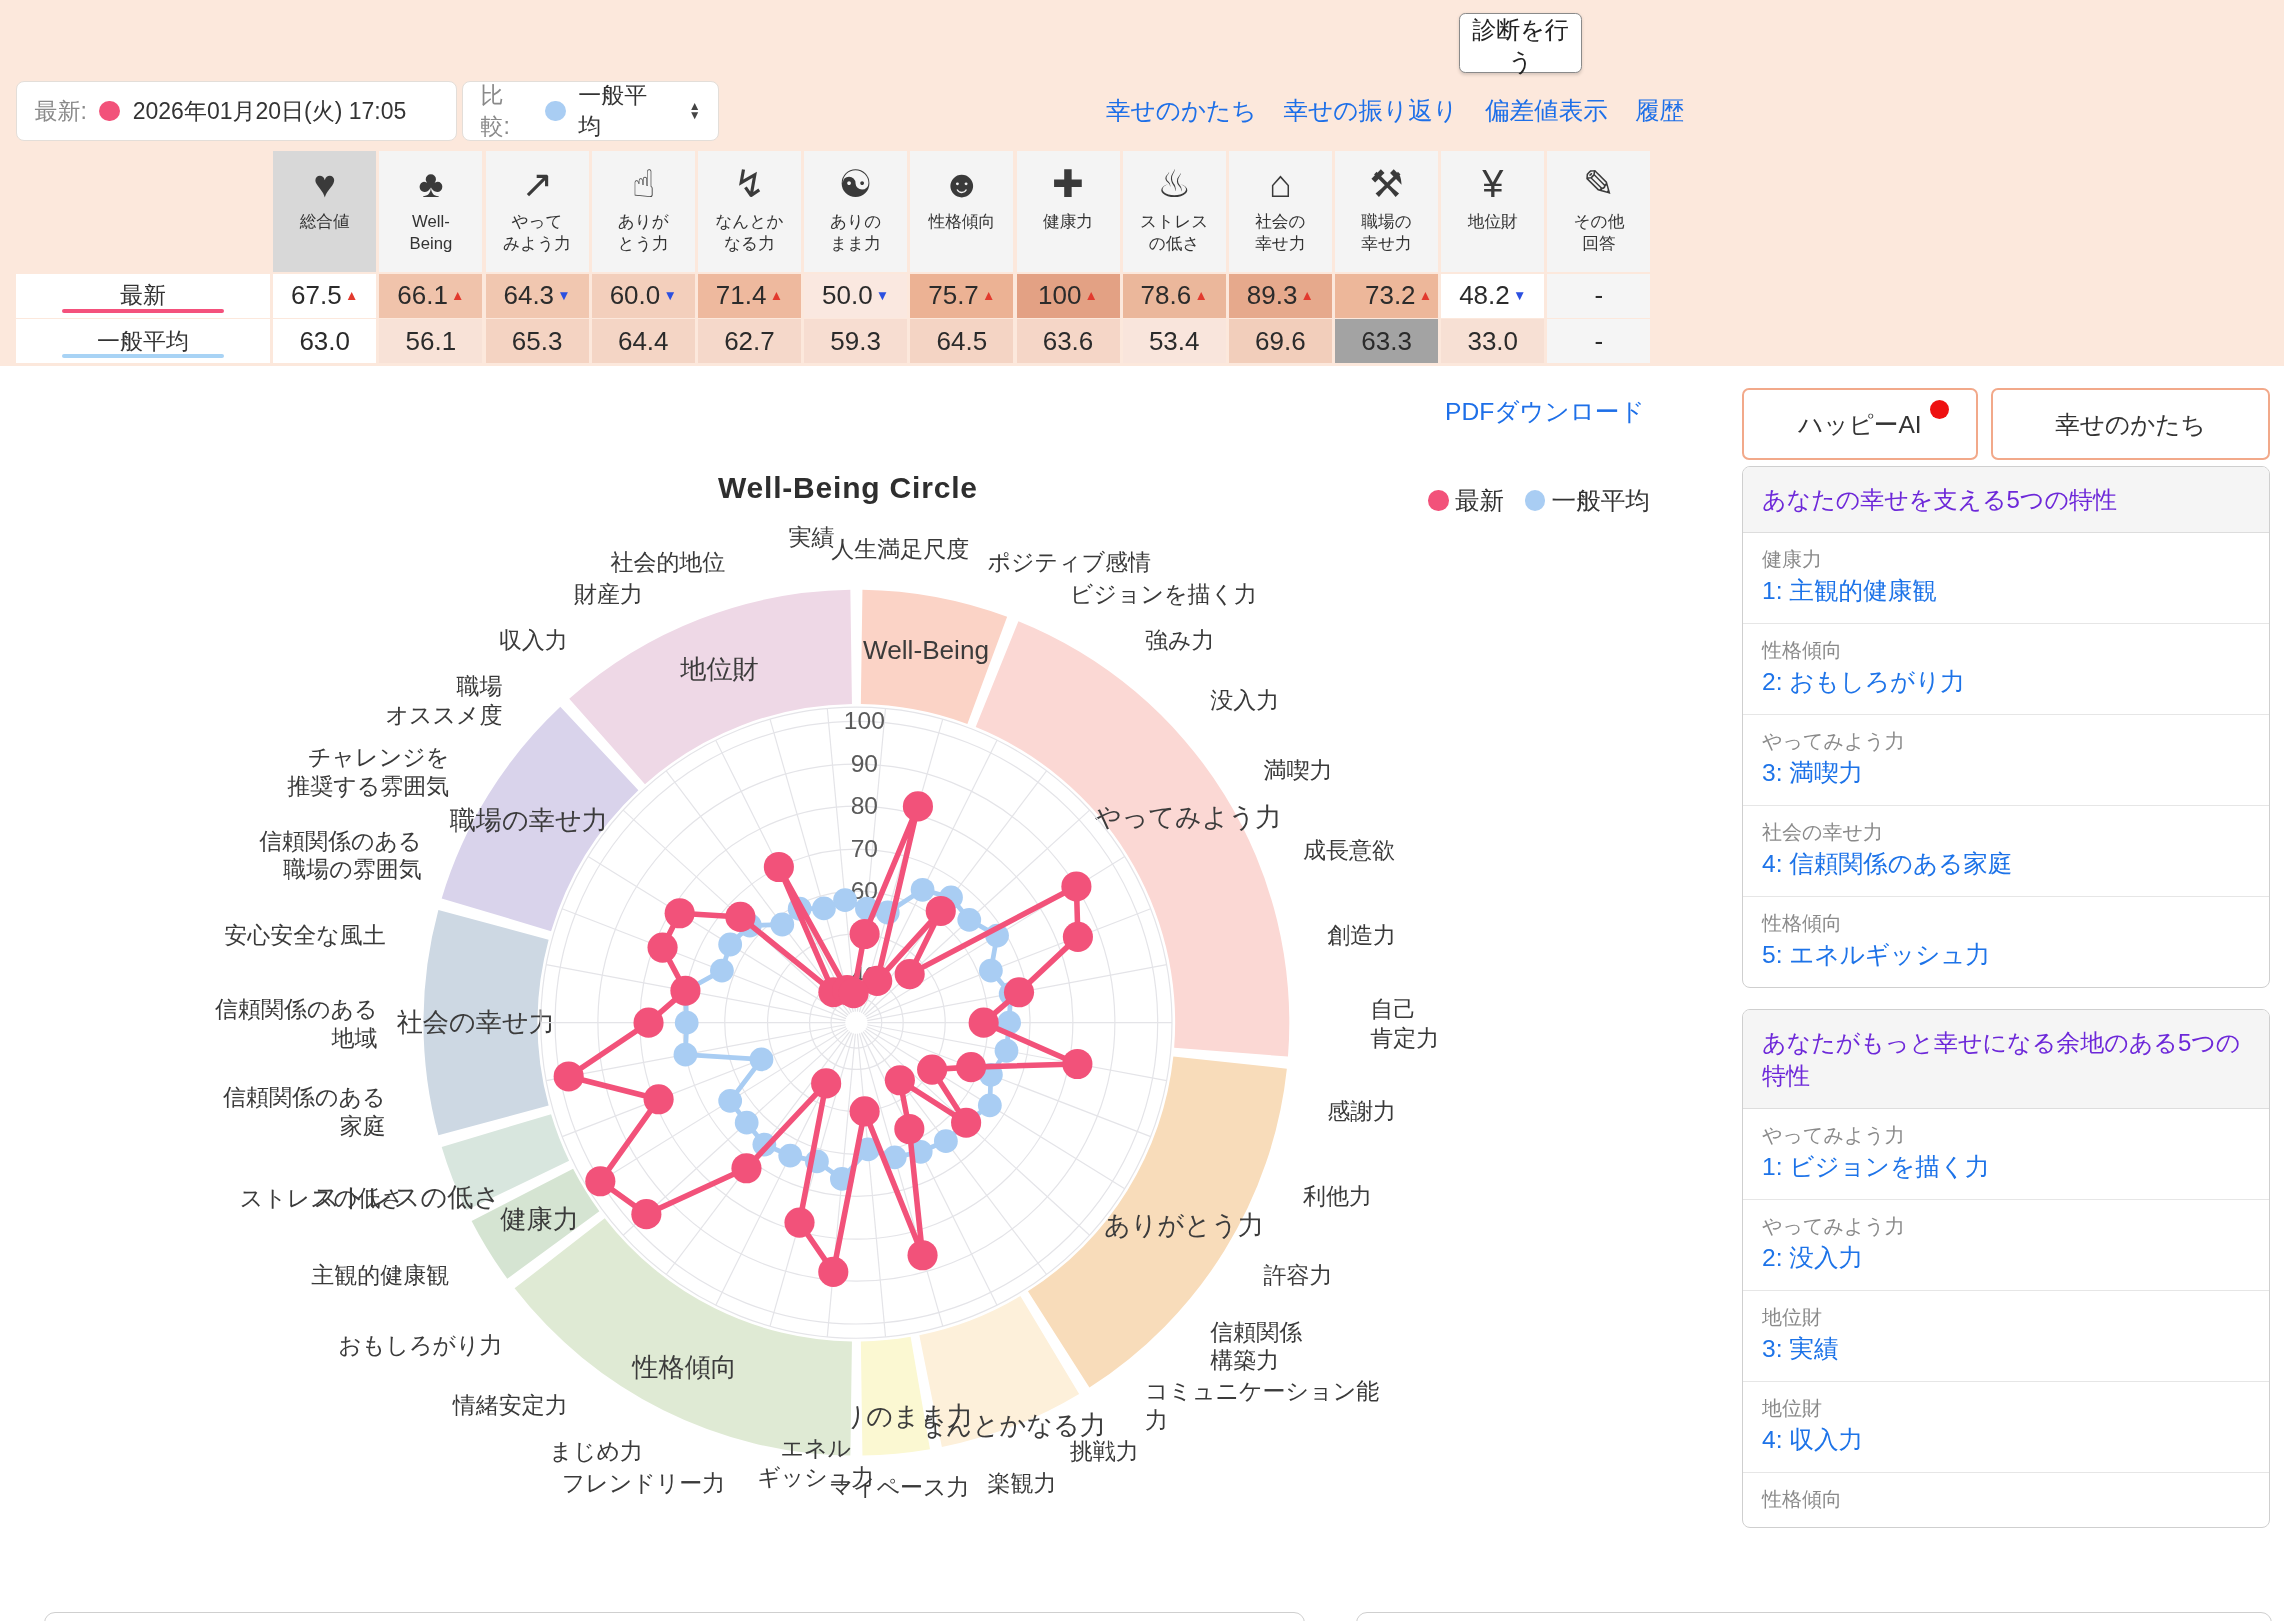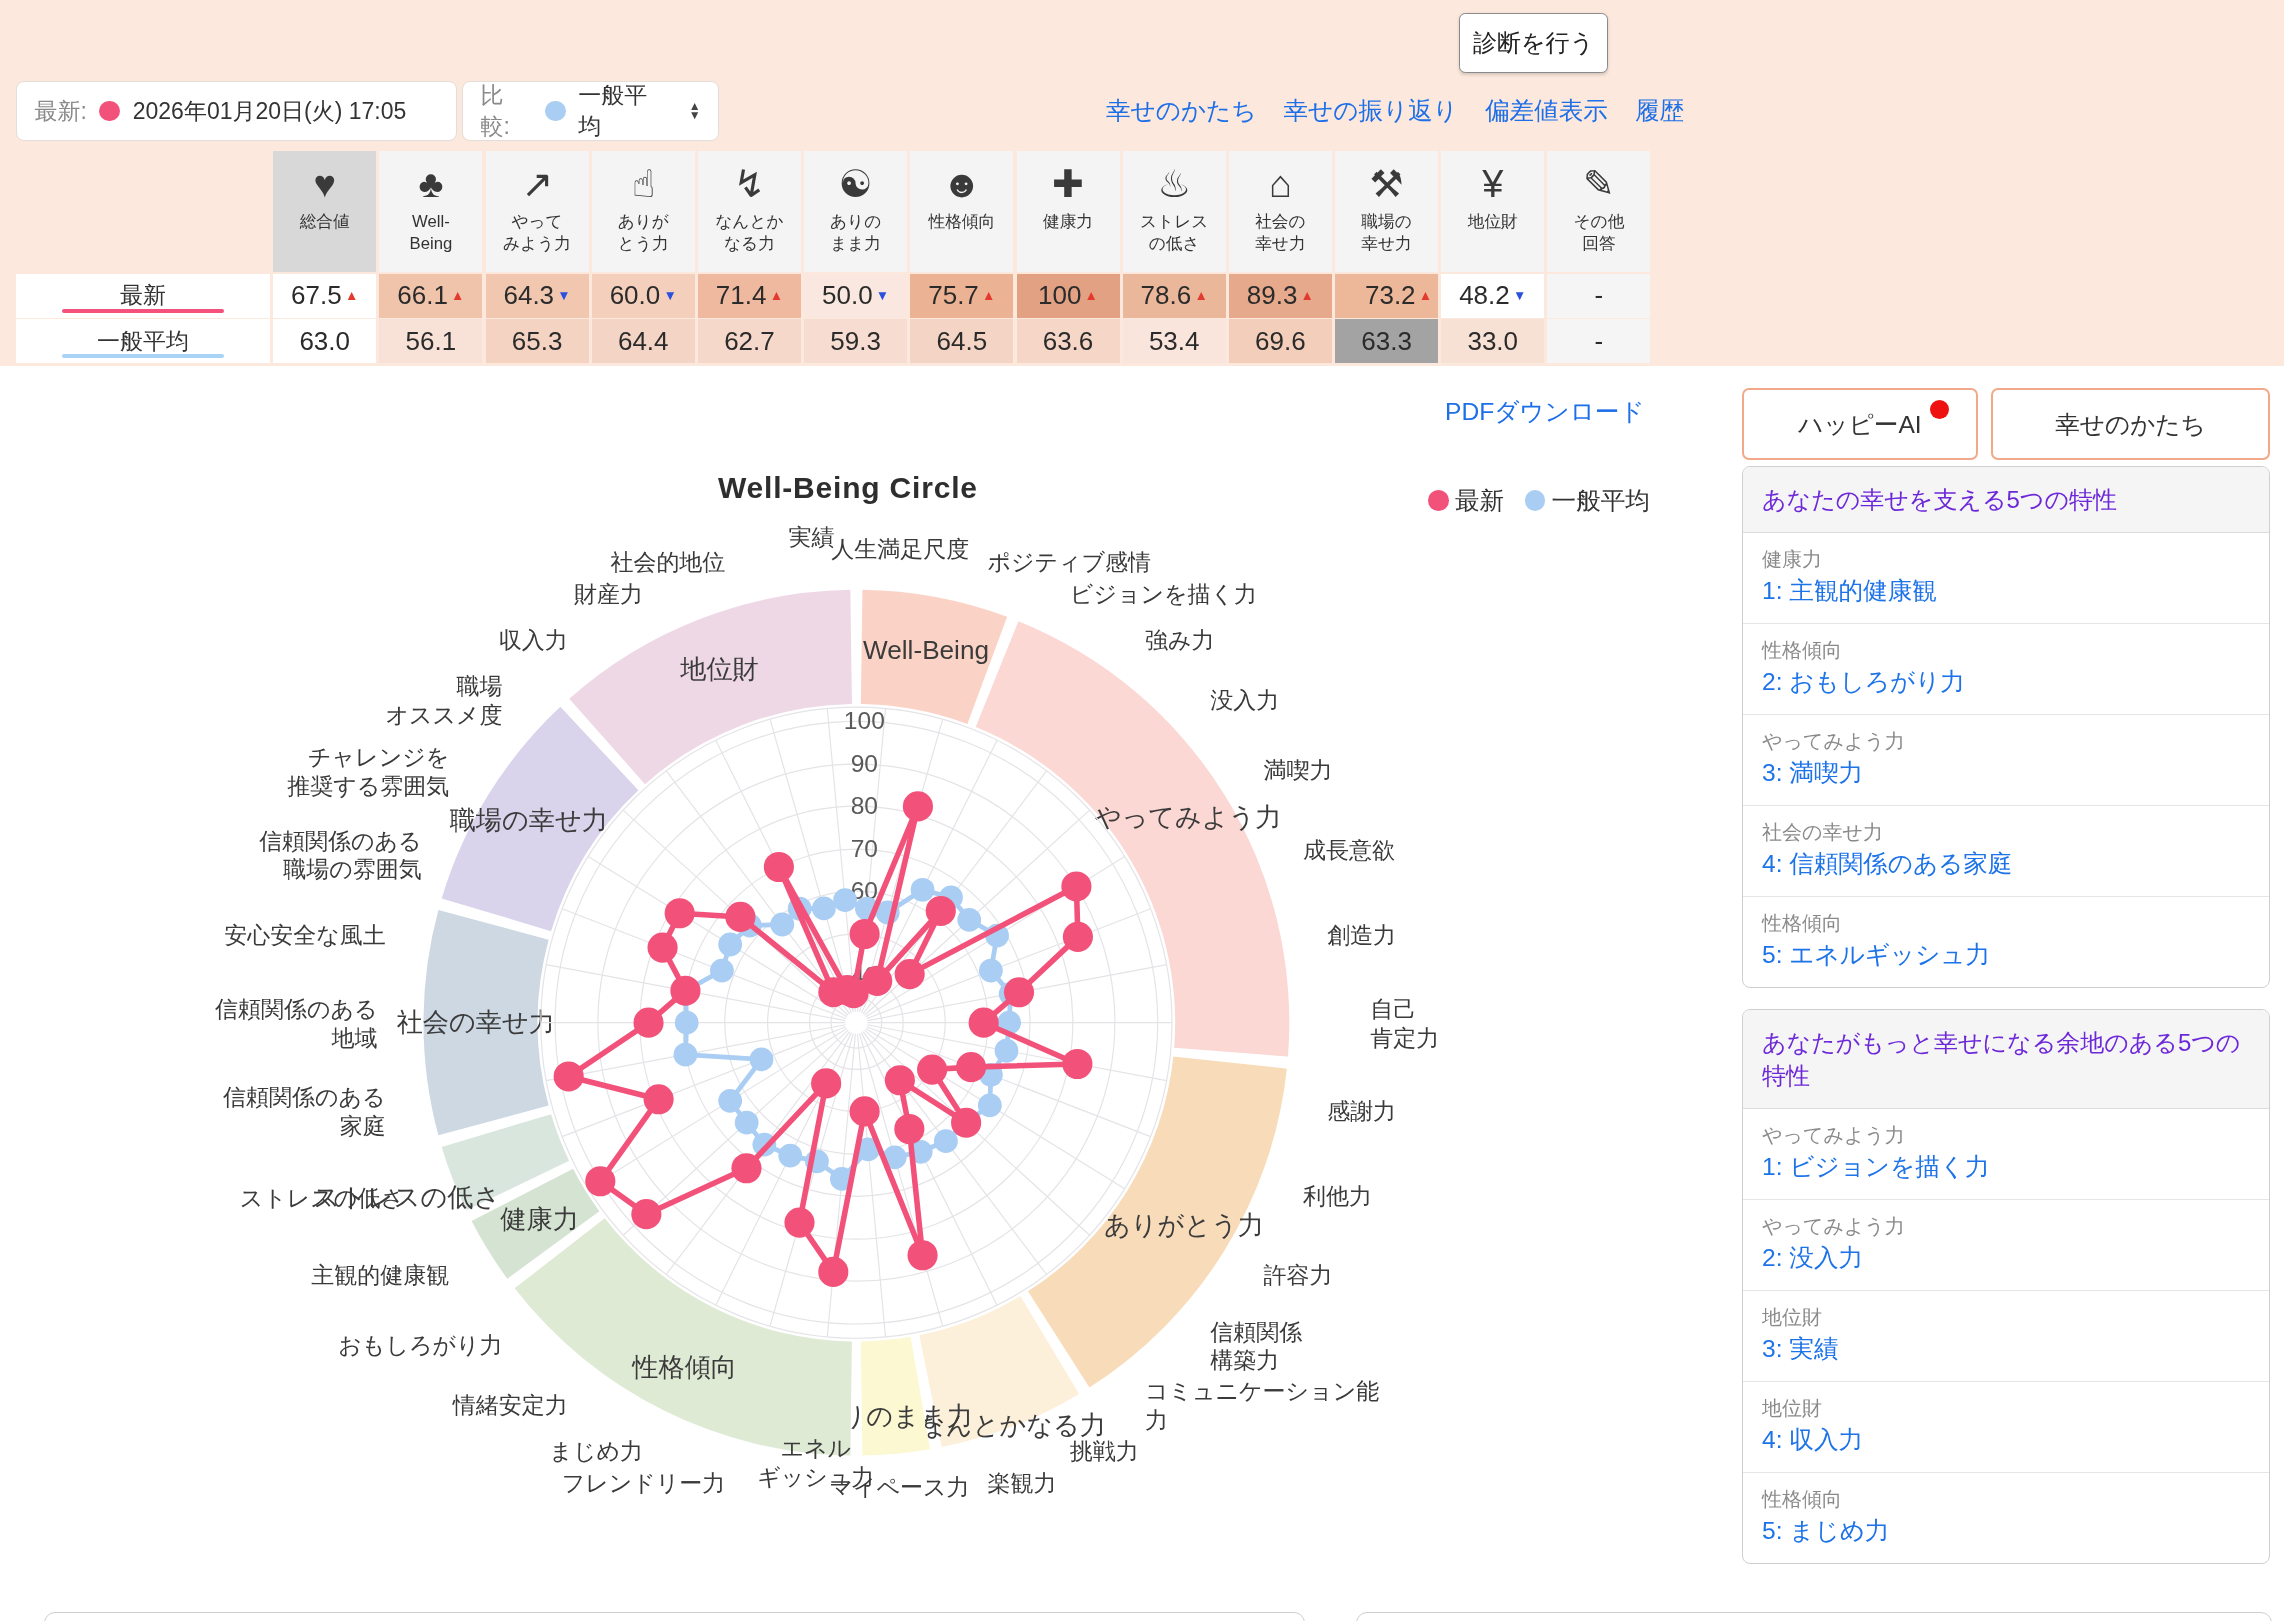--- a/index.html
+++ b/index.html
@@ -2,21 +2,21 @@
 <html style="font-size:12.7px"><head>
 <meta charset="utf-8">
 <style>
   * { margin:0; padding:0; box-sizing:border-box; }
   html,body { width:2284px; height:1622px; overflow:hidden; background:#fff;
     font-family:"Liberation Sans","DejaVu Sans",sans-serif; }
   .page { position:relative; width:2284px; height:1622px; background:#fff; }
 
   
   .header { position:absolute; left:0; top:0; width:2284px; height:366px; background:#fce8dc; }
-  .diagnose-btn { position:absolute; left:1459px; top:12.7px; width:149px; height:60px;
+  .diagnose-btn { position:absolute; left:1459px; top:12.7px; width:123px; height:60px;
     background:#fff; border:1.6px solid #8a8a8a; border-radius:6.3px; font-size:24px; color:#222;
     box-shadow:0 1.6px 3.2px rgba(0,0,0,.15); cursor:pointer; font-family:inherit; }
   .sel-box { position:absolute; height:60px; top:81px; background:#fff; border:1.6px solid #e3ded9;
     border-radius:8px; display:flex; align-items:center; padding:0 17.4px; gap:12.7px; cursor:pointer; }
   .sel-box .lbl { font-size:23px; color:#8a8a8a; }
   .sel-box .val { font-size:23px; color:#333; }
   .dot { display:inline-block; border-radius:50%; }
   .dot.sm { width:20.6px; height:20.6px; }
   .updown { display:inline-flex; flex-direction:column; line-height:8.7px; font-size:12px; color:#444; margin-left:6.3px; }
   .nav-links { position:absolute; left:1106px; top:94px; display:flex; gap:27px; }
@@ -502,21 +502,20 @@
         <div class="pi">
           <div class="cat">地位財</div>
           <div class="link">3: 実績</div>
         </div>
         <div class="pi">
           <div class="cat">地位財</div>
           <div class="link">4: 収入力</div>
         </div>
         <div class="pi">
           <div class="cat">性格傾向</div>
-          <div class="link">5: まじめ力</div>
         </div>
       </div>
   </div>
 
   <div class="bcard l"></div>
   <div class="bcard r"></div>
 </div>
 
 
 </body></html>

